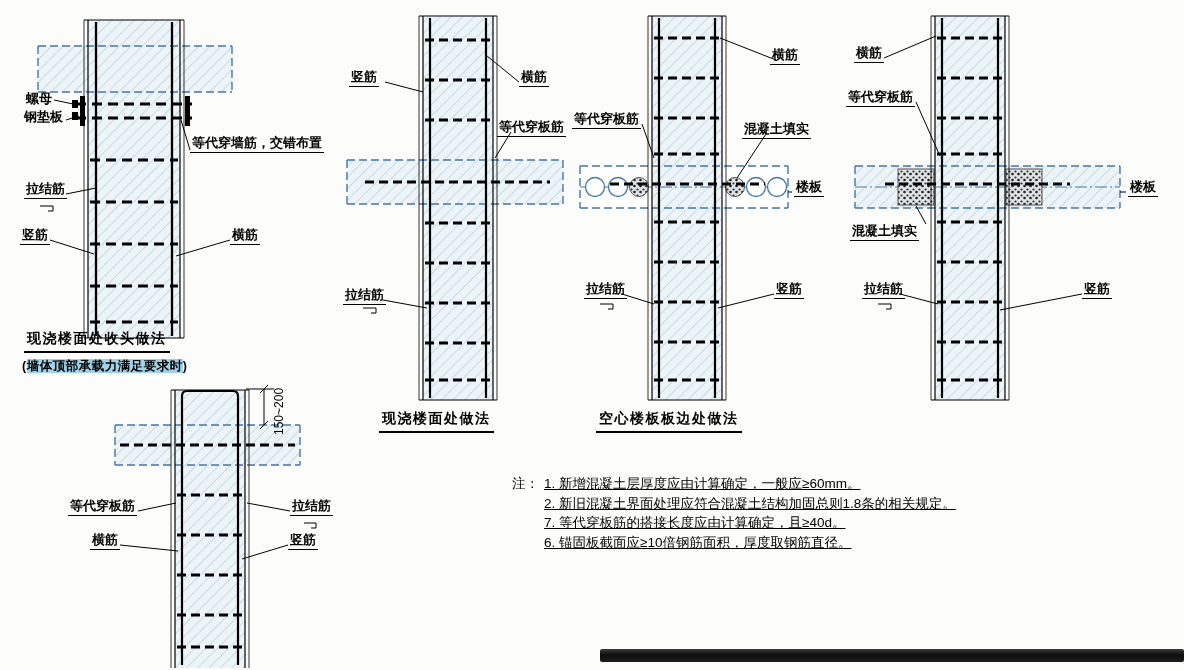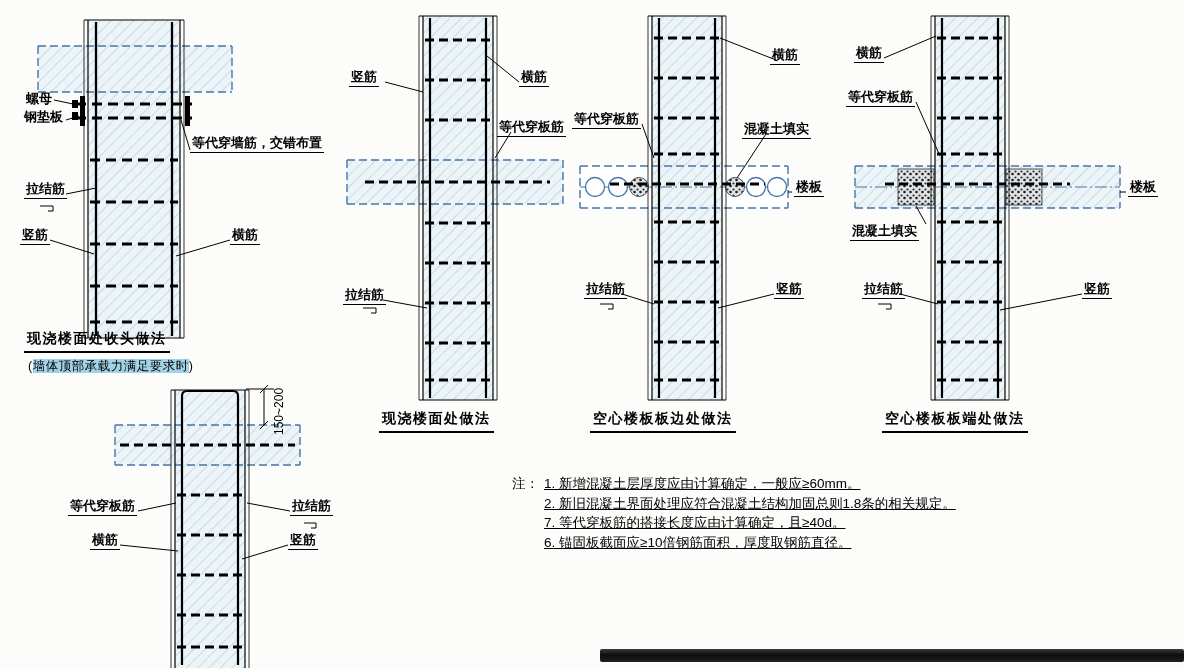--- a/index.html
+++ b/index.html
@@ -79,21 +79,21 @@
         <line x1="220" y1="232" x2="166" y2="248"></line>
       </g>
     </svg>
     <span class="lbl" style="left:16px; top:84px;">螺母</span>
     <span class="lbl" style="left:14px; top:102px;">钢垫板</span>
     <span class="lbl u" style="left:180px; top:128px;">等代穿墙筋，交错布置</span>
     <span class="lbl u" style="left:14px; top:174px;">拉结筋</span>
     <span class="lbl u" style="left:10px; top:220px;">竖筋</span>
     <span class="lbl u" style="left:220px; top:220px;">横筋</span>
     <div class="dtitle" style="left:14px; top:322px;">现浇楼面处收头做法</div>
-    <div class="dsub" style="left:18px; top:350px;"><span>(</span><span class="hl">墙体顶部承载力</span><span class="hl">满足要求时</span><span>)</span></div>
+    <div class="dsub" style="left:12px; top:350px;font-weight:bold;"><span>(</span><span class="hl">墙体顶部承载力</span><span class="hl">满足要求时</span><span>)</span></div>
   </div>
 
   <div class="diagram" style="left:335px; top:8px; width:235px; height:438px;">
     <svg width="235" height="438" viewBox="0 0 235 438">
       <defs>
         <pattern id="hB" width="8" height="8" patternUnits="userSpaceOnUse" patternTransform="rotate(45)">
           <rect width="8" height="8" fill="#edf4f8"></rect>
           <line x1="0" y1="0" x2="0" y2="8" stroke="#a9c7d6" stroke-width="1.1"></line>
         </pattern>
       </defs>
@@ -206,21 +206,21 @@
         <path d="M30,296 h13 v5 h-5"></path>
         <line x1="204" y1="286" x2="148" y2="300"></line>
       </g>
     </svg>
     <span class="lbl u" style="left:200px; top:40px;">横筋</span>
     <span class="lbl u" style="left:2px; top:104px;">等代穿板筋</span>
     <span class="lbl u" style="left:172px; top:114px;">混凝土填实</span>
     <span class="lbl u" style="left:224px; top:172px;">楼板</span>
     <span class="lbl u" style="left:14px; top:274px;">拉结筋</span>
     <span class="lbl u" style="left:204px; top:274px;">竖筋</span>
-    <div class="dtitle" style="left:20px; top:402px;font-family:Liberation Mono, monospace;">空心楼板板边处做法</div>
+    <div class="dtitle" style="left:26px; top:402px;font-family:Liberation Mono, monospace;">空心楼板板边处做法</div>
   </div>
 
   <div class="diagram" style="left:840px; top:8px; width:344px; height:438px;">
     <svg width="344" height="438" viewBox="0 0 344 438">
       <defs>
         <pattern id="hD" width="8" height="8" patternUnits="userSpaceOnUse" patternTransform="rotate(45)">
           <rect width="8" height="8" fill="#edf4f8"></rect>
           <line x1="0" y1="0" x2="0" y2="8" stroke="#a9c7d6" stroke-width="1.1"></line>
         </pattern>
         <pattern id="spD" width="6" height="6" patternUnits="userSpaceOnUse">
@@ -275,21 +275,20 @@
         <path d="M38,296 h13 v5 h-5"></path>
         <line x1="242" y1="286" x2="160" y2="302"></line>
       </g>
     </svg>
     <span class="lbl u" style="left:14px; top:38px;">横筋</span>
     <span class="lbl u" style="left:6px; top:82px;">等代穿板筋</span>
     <span class="lbl u" style="left:288px; top:172px;">楼板</span>
     <span class="lbl u" style="left:10px; top:216px;">混凝土填实</span>
     <span class="lbl u" style="left:22px; top:274px;">拉结筋</span>
     <span class="lbl u" style="left:242px; top:274px;">竖筋</span>
-    <div class="dtitle" style="left:42px; top:402px;">空心楼板板端处做法</div>
   </div>
 
   <div class="diagram" style="left:60px; top:375px; width:290px; height:295px;">
     <svg width="290" height="295" viewBox="0 0 290 295">
       <defs>
         <pattern id="hE" width="8" height="8" patternUnits="userSpaceOnUse" patternTransform="rotate(45)">
           <rect width="8" height="8" fill="#edf4f8"></rect>
           <line x1="0" y1="0" x2="0" y2="8" stroke="#a9c7d6" stroke-width="1.1"></line>
         </pattern>
       </defs>

